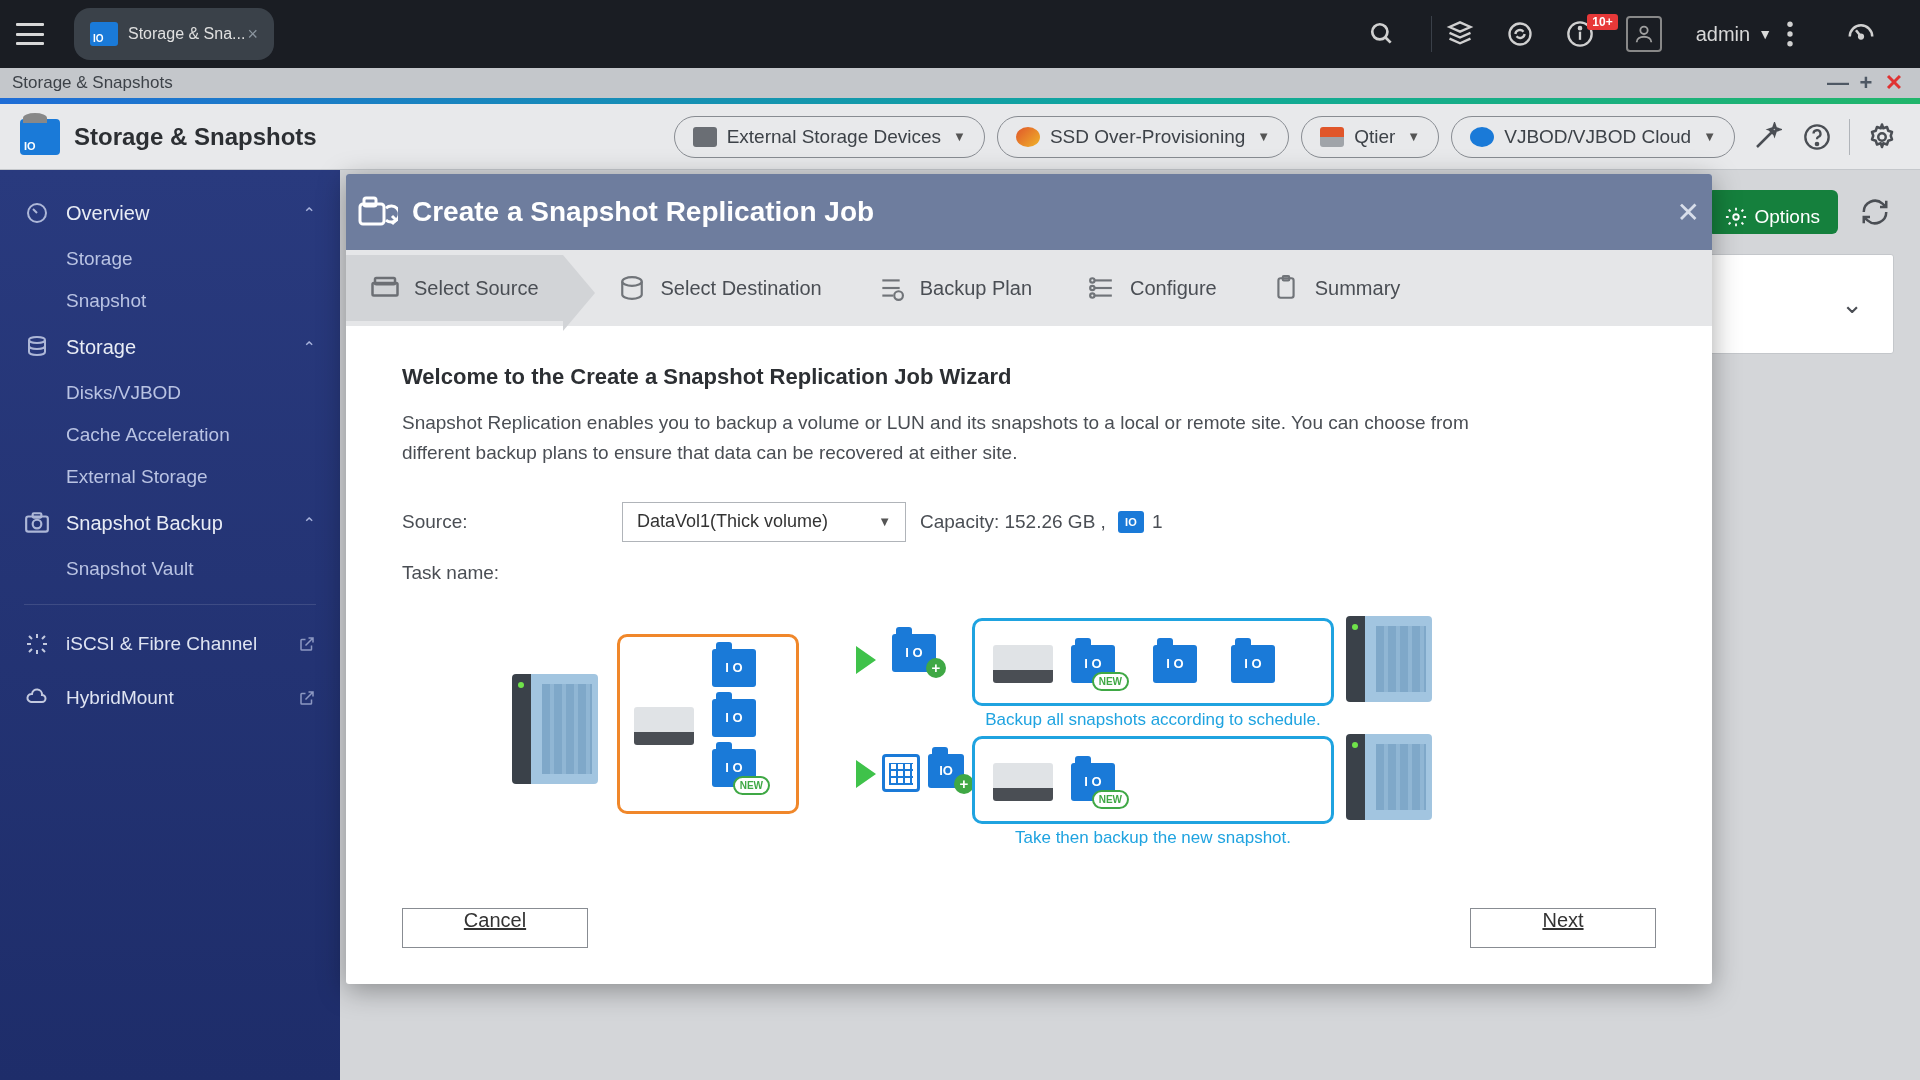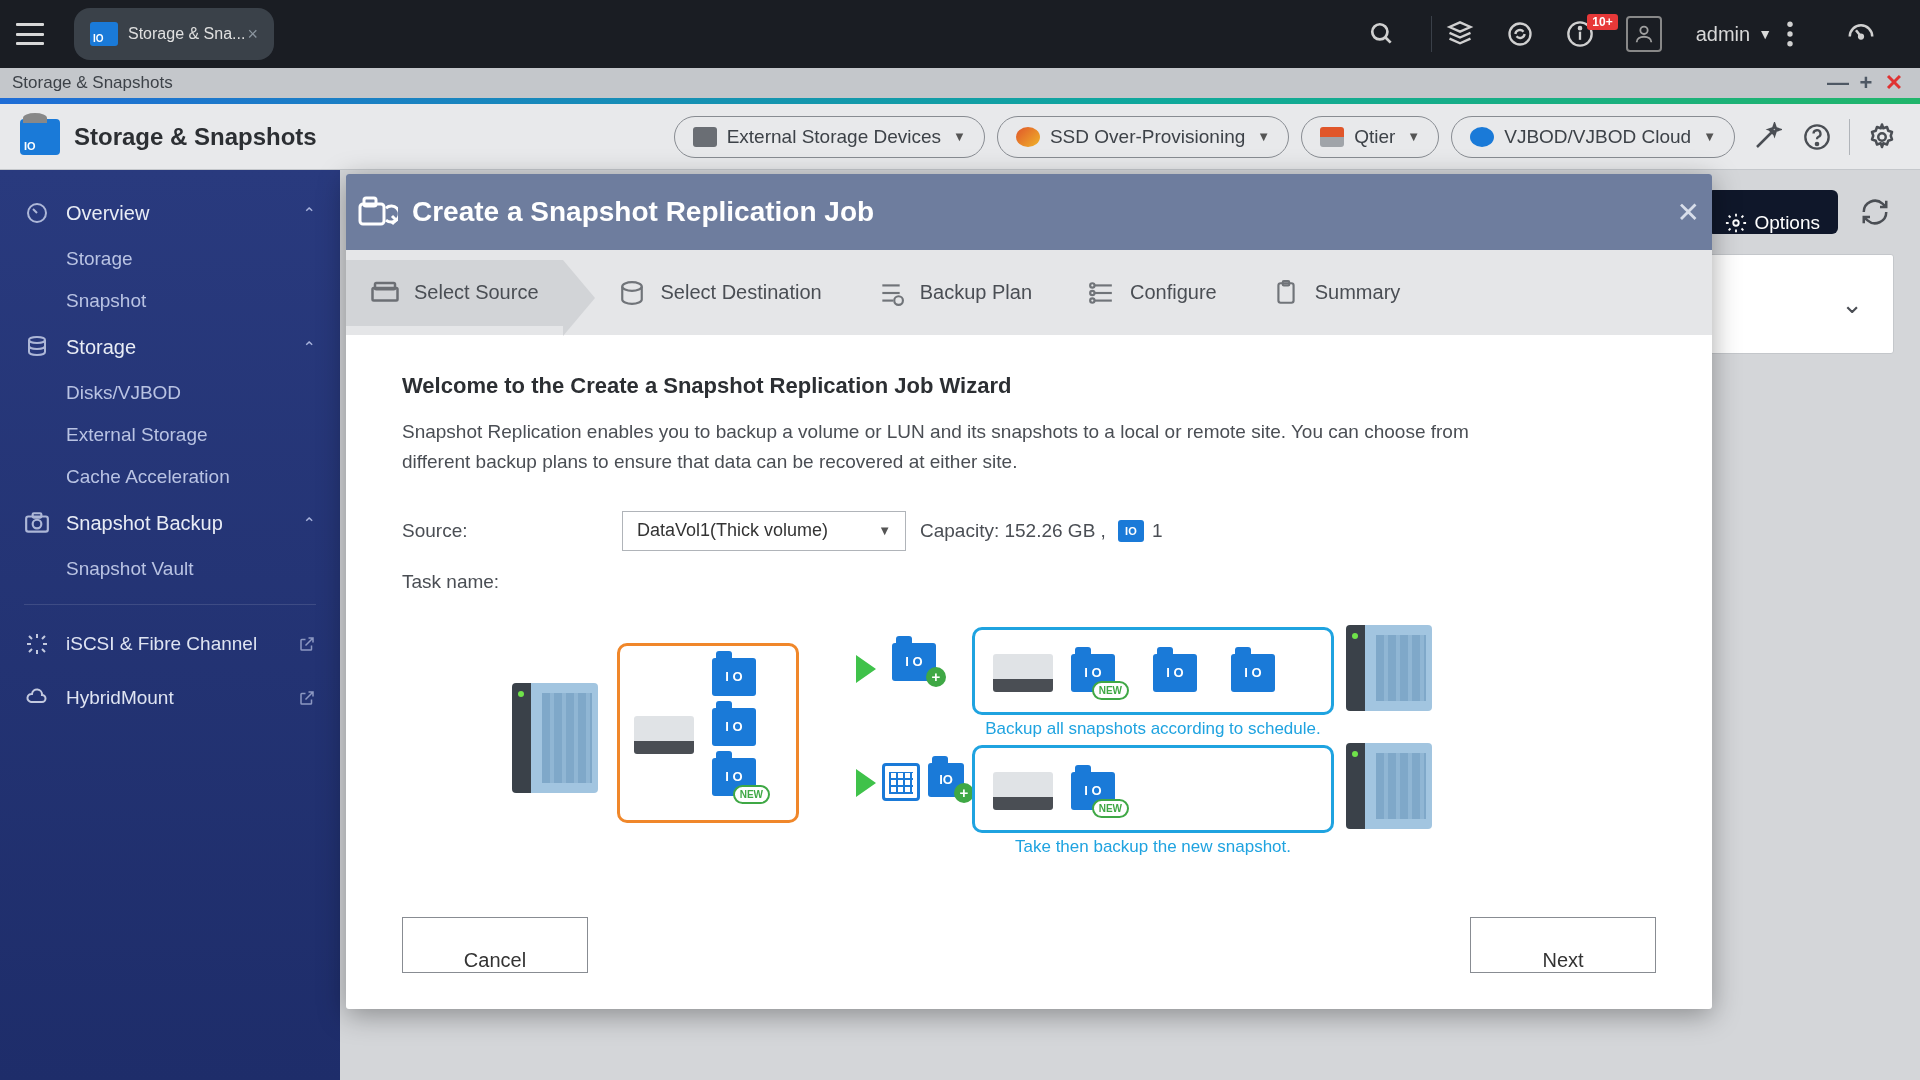--- a/index.html
+++ b/index.html
@@ -49,33 +49,33 @@
 .side-section-icon { width: 26px; height: 26px; margin-right: 16px; opacity: 0.85; display: flex; align-items: center; justify-content: center; }
 .side-item { padding: 10px 24px 10px 66px; font-size: 19px; color: #b9c3e3; cursor: pointer; }
 .side-item.active { background: rgba(10,20,50,0.35); color: #e8ecf5; }
 .side-link { padding: 12px 24px; font-size: 19px; color: #dfe4f2; display: flex; align-items: center; cursor: pointer; margin-top: 4px; }
 .side-link .ext-icon { margin-left: auto; opacity: 0.7; }
 .side-divider { height: 1px; background: rgba(255,255,255,0.12); margin: 14px 24px; }
 
 
 .content-col { flex: 1; display: flex; flex-direction: column; padding: 20px 26px; }
 .content-header { display: flex; align-items: center; margin-bottom: 20px; }
-.blue-btn { background: #0f172a; color: #fff; border-radius: 6px; height: 44px; display: flex; align-items: flex-end; padding: 0 18px; font-size: 19px; cursor: pointer; }
+.blue-btn { background: #15803d; color: #fff; border-radius: 6px; height: 44px; display: flex; align-items: flex-start; padding: 16px 18px; font-size: 19px; cursor: pointer; }
 .blue-btn-icon { width: 22px; height: 22px; margin-right: 8px; }
 .refresh-btn { width: 38px; height: 38px; margin-left: 18px; cursor: pointer; display: flex; align-items: center; justify-content: center; }
 .card { background: #fff; border: 1px solid #c4c7cb; border-radius: 3px; height: 100px; display: flex; align-items: center; justify-content: flex-end; padding: 0 30px; }
 .card-caret { font-size: 26px; color: #4a4e54; cursor: pointer; }
 
 
 .modal { position: absolute; left: 346px; top: 4px; width: 1366px; background: #fff; box-shadow: 0 6px 28px rgba(0,0,0,0.35); border-radius: 3px; overflow: hidden; }
 .modal-header { background: #6e7d9e; color: #fff; height: 76px; display: flex; align-items: center; padding: 0 12px; }
 .modal-header-icon { width: 40px; height: 32px; margin-right: 14px; }
 .modal-title { font-size: 28px; font-weight: 600; }
 .modal-close { margin-left: auto; font-size: 28px; cursor: pointer; color: #d8deea; }
-.steps { background: #e5e6e8; height: 85px; display: flex; align-items: center; padding: 0 36px; }
+.steps { background: #e5e6e8; height: 76px; display: flex; align-items: center; padding: 0 36px; }
 .step { display: flex; align-items: center; margin-right: 54px; font-size: 20px; color: #4a4e54; cursor: default; }
 .step.active { background: #d2d4d7; padding: 20px 24px; margin-left: -36px; position: relative; }
 .step.active:after { content: ""; position: absolute; right: -32px; top: 0; border-left: 32px solid #d2d4d7; border-top: 38px solid transparent; border-bottom: 38px solid transparent; }
 .step-icon { width: 30px; height: 26px; margin-right: 14px; opacity: 0.75; }
 .modal-body { padding: 38px 56px 26px 56px; }
 .welcome-title { font-size: 22px; font-weight: 600; color: #2c2f33; margin-bottom: 18px; }
 .welcome-desc { font-size: 19px; color: #4a4e54; line-height: 1.6; margin-bottom: 33px; max-width: 1120px; }
 .form-row { display: flex; align-items: center; margin-bottom: 20px; }
 .form-label { width: 220px; font-size: 19px; color: #4a4e54; }
 .select-box { width: 284px; height: 40px; border: 1px solid #b0b4b9; display: flex; align-items: center; padding: 0 14px; font-size: 18px; color: #333; background: #fff; cursor: pointer; }
@@ -95,21 +95,21 @@
 .snap-icon { width: 44px; height: 38px; background: #1a7ad8; border-radius: 3px 3px 3px 3px; position: relative; display: flex; align-items: center; justify-content: center; color: #fff; font-weight: bold; font-size: 13px; }
 .snap-icon:before { content: ""; position: absolute; top: -7px; left: 4px; width: 16px; height: 7px; background: #1a7ad8; border-radius: 3px 3px 0 0; }
 .snap-new-badge { position: absolute; bottom: -8px; right: -14px; background: #fff; border: 2px solid #3fa845; color: #3fa845; font-size: 10px; font-weight: bold; padding: 2px 5px; border-radius: 10px; }
 .dest-frame { position: absolute; border: 3px solid #1fa3e0; border-radius: 10px; }
 .dest-caption { position: absolute; color: #1fa3e0; font-size: 17px; text-align: center; }
 .plus-badge { position: absolute; bottom: -6px; right: -10px; width: 20px; height: 20px; background: #3fa845; border-radius: 50%; color: #fff; display: flex; align-items: center; justify-content: center; font-size: 15px; font-weight: bold; }
 .cal-icon { width: 38px; height: 38px; border: 3px solid #1a7ad8; border-radius: 4px; position: relative; background: #fff; }
 .cal-icon:before { content: ""; position: absolute; top: 6px; left: 4px; right: 4px; bottom: 4px; background: repeating-linear-gradient(0deg, #1a7ad8 0 2px, transparent 2px 7px), repeating-linear-gradient(90deg, #1a7ad8 0 2px, transparent 2px 7px); }
 
 .modal-footer { display: flex; padding: 18px 56px 36px 56px; }
-.btn { border: 1px solid #888c92; background: #fff; height: 56px; min-width: 186px; display: flex; align-items: flex-end; justify-content: center; font-size: 20px; color: #333; cursor: pointer; }
+.btn { border: 1px solid #888c92; background: #fff; height: 40px; min-width: 186px; display: flex; align-items: flex-start; justify-content: center; font-size: 20px; color: #333; cursor: pointer; text-decoration: underline; }
 .footer-spacer { flex: 1; }
 
 svg { display: block; }
 </style>
 </head>
 <body>
 
 <div class="topbar">
   <div class="hamburger">
     <div class="hamburger-lines">
@@ -252,22 +252,22 @@
       <span class="side-section-icon">
           <svg width="24" height="24" viewBox="0 0 24 24" fill="none" stroke="#c5cee8" stroke-width="2">
             <ellipse cx="12" cy="5" rx="8" ry="3"></ellipse>
             <path d="M4 5v6c0 1.7 3.6 3 8 3s8-1.3 8-3V5M4 11v6c0 1.7 3.6 3 8 3s8-1.3 8-3v-6"></path>
           </svg>
         </span>
       <span>Storage</span>
       <span class="caret">⌃</span>
     </div>
     <div class="side-item">Disks/VJBOD</div>
+    <div class="side-item">Cache Acceleration</div>
     <div class="side-item">External Storage</div>
-    <div class="side-item">Cache Acceleration</div>
 
     <div class="side-section">
       <span class="side-section-icon">
           <svg width="26" height="22" viewBox="0 0 24 20" fill="none" stroke="#c5cee8" stroke-width="2">
             <rect x="2" y="4" width="20" height="14" rx="2"></rect>
             <circle cx="12" cy="11" r="4"></circle>
             <rect x="8" y="1" width="8" height="4" rx="1"></rect>
           </svg>
         </span>
       <span>Snapshot Backup</span>

